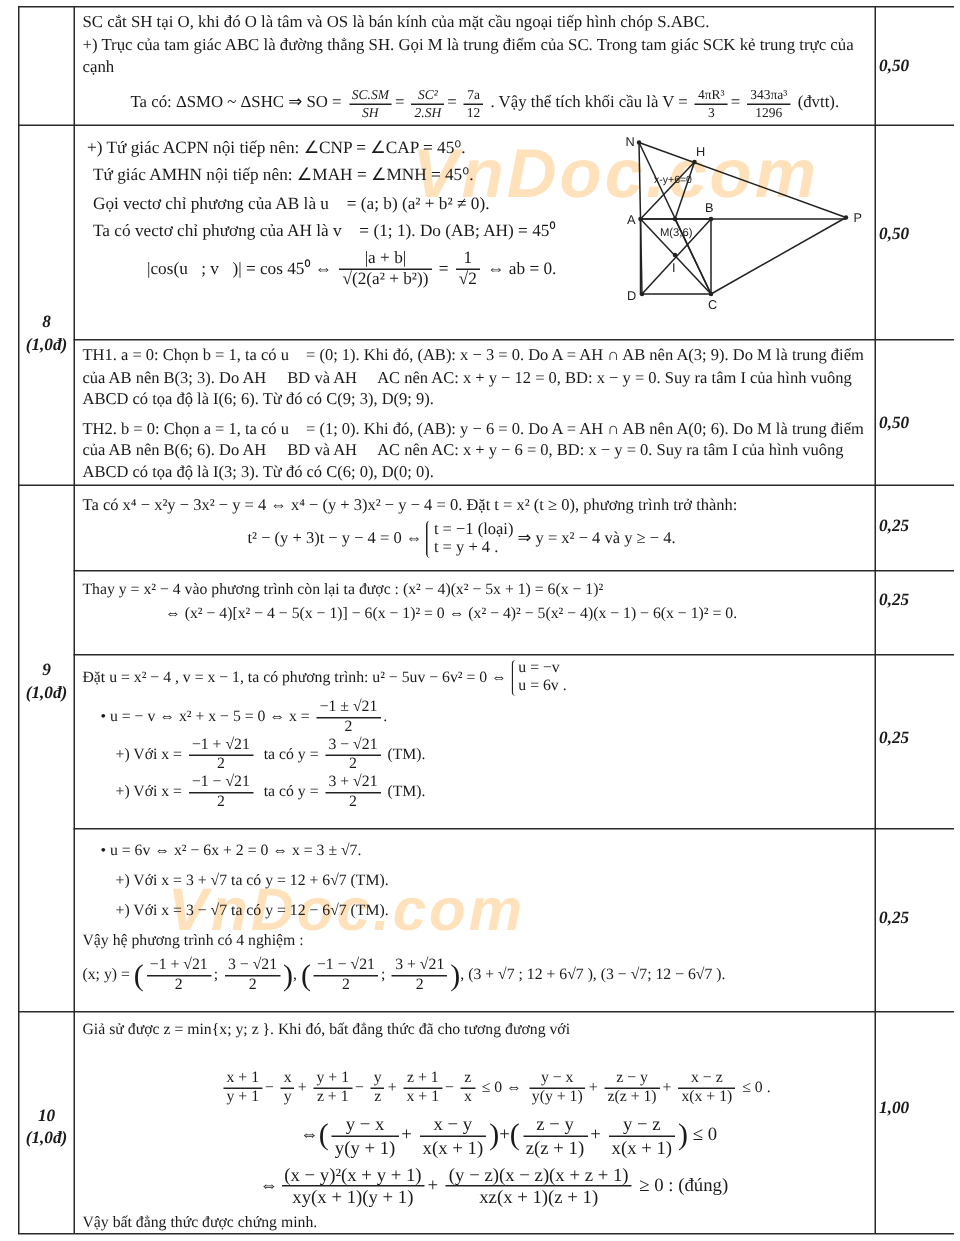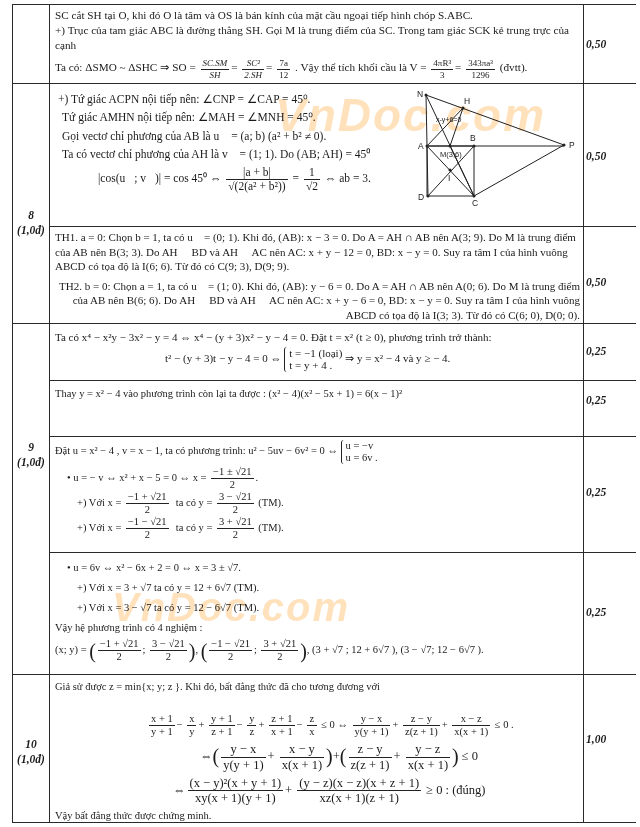--- a/index.html
+++ b/index.html
@@ -36,21 +36,21 @@
 <div class="line h" style="left:49px;top:552px;width:587px;"></div>
 <div class="line h" style="left:12px;top:674px;width:624px;"></div>
 <div class="line h" style="left:12px;top:822px;width:624px;"></div>
 
 <div class="wm" style="left:275px;top:88px;font-size:46px;">VnDoc.com</div>
 <div class="wm" style="left:112px;top:585px;font-size:40px;">VnDoc.com</div>
 
 <div class="blk" style="left:55px;top:8px;width:525px;">
   <div>SC cắt SH tại O, khi đó O là tâm và OS là bán kính của mặt cầu ngoại tiếp hình chóp S.ABC.</div>
   <div>+)  Trục của tam giác ABC là đường thẳng SH. Gọi M là trung điểm của SC. Trong tam giác SCK kẻ trung trực của cạnh</div>
-  <div style="margin-top:5px;">
+  <div style="margin-top:5px;margin-left:32px;">
     <span>Ta có: ΔSMO ~ ΔSHC  ⇒  SO =</span>
     <span class="frac small"><span class="num it">SC.SM</span><span class="it">SH</span></span>=
     <span class="frac small"><span class="num it">SC²</span><span class="it">2.SH</span></span>=
     <span class="frac small"><span class="num">7a</span><span>12</span></span>
     <span>.  Vậy thể tích khối cầu là  V =</span>
     <span class="frac small"><span class="num">4πR³</span><span>3</span></span>=
     <span class="frac small"><span class="num">343πa³</span><span>1296</span></span>
     <span>(đvtt).</span>
   </div>
 </div>
@@ -63,21 +63,21 @@
 <div class="blk" style="left:58px;top:90px;width:340px;font-size:11.5px;line-height:1.6;">
   <div>+) Tứ giác ACPN nội tiếp nên: ∠CNP = ∠CAP = 45⁰.</div>
   <div style="padding-left:4px;">Tứ giác AMHN nội tiếp nên: ∠MAH = ∠MNH = 45⁰.</div>
   <div style="padding-left:4px;">Gọi vectơ chỉ phương của AB là u⃗ = (a; b) (a² + b² ≠ 0).</div>
   <div style="padding-left:4px;">Ta có vectơ chỉ phương của AH là v⃗ = (1; 1). Do (AB; AH) = 45⁰</div>
   <div style="padding-left:40px;margin-top:2px;line-height:1.2;">
     <span>|cos(u⃗; v⃗)| = cos 45⁰ ⇔</span>
     <span class="frac"><span class="num">|a + b|</span><span>√(2(a² + b²))</span></span>
     <span>=</span>
     <span class="frac"><span class="num">1</span><span>√2</span></span>
-    <span>⇔ ab = 3.</span>
+    <span>⇔ ab = 0.</span>
   </div>
 </div>
 
 <svg style="position:absolute;left:410px;top:88px;" width="170" height="118" viewBox="410 88 170 118">
   <g stroke="#222" stroke-width="1" fill="none">
     <line x1="426" y1="95" x2="564" y2="145"></line>
     <line x1="426" y1="95" x2="428" y2="196"></line>
     <line x1="426" y1="95" x2="474" y2="196"></line>
     <line x1="427" y1="146" x2="564" y2="146"></line>
     <line x1="474" y1="196" x2="564" y2="145"></line>
@@ -109,41 +109,42 @@
     <text x="448" y="181">I</text>
     <text x="418" y="200">D</text>
     <text x="472" y="206">C</text>
     <text x="436" y="122" font-size="7">x-y+6=0</text>
   </g>
 </svg>
 <div class="score" style="top:150px;">0,50</div>
 
 <div class="blk" style="left:55px;top:230px;width:525px;font-size:11px;line-height:1.32;">
   <div>TH1. a = 0: Chọn b = 1, ta có u⃗ = (0; 1). Khi đó, (AB): x − 3 = 0. Do A = AH ∩ AB nên A(3; 9). Do M là trung điểm của AB nên B(3; 3). Do AH ∥ BD và AH ⊥ AC nên AC: x + y − 12 = 0, BD: x − y = 0. Suy ra tâm I của hình vuông ABCD có tọa độ là I(6; 6). Từ đó có C(9; 3), D(9; 9).</div>
-  <div style="margin-top:5px;text-align:right;">TH2. b = 0: Chọn a = 1, ta có u⃗ = (1; 0). Khi đó, (AB): y − 6 = 0. Do A = AH ∩ AB nên A(0; 6). Do M là trung điểm của AB nên B(6; 6). Do AH ∥ BD và AH ⊥ AC nên AC: x + y − 6 = 0, BD: x − y = 0. Suy ra tâm I của hình vuông ABCD có tọa độ là I(3; 3). Từ đó có C(6; 0), D(0; 0).</div>
+  <div style="margin-top:5px;">TH2. b = 0: Chọn a = 1, ta có u⃗ = (1; 0). Khi đó, (AB): y − 6 = 0. Do A = AH ∩ AB nên A(0; 6). Do M là trung điểm của AB nên B(6; 6). Do AH ∥ BD và AH ⊥ AC nên AC: x + y − 6 = 0, BD: x − y = 0. Suy ra tâm I của hình vuông ABCD có tọa độ là I(3; 3). Từ đó có C(6; 0), D(0; 0).</div>
 </div>
 <div class="score" style="top:276px;">0,50</div>
 
 <div class="qnum" style="top:440px;">
   <div>9</div>
   <div>(1,0đ)</div>
 </div>
 
 <div class="blk" style="left:55px;top:330px;width:525px;font-size:11px;">
   <div>Ta có  x⁴ − x²y − 3x² − y = 4  ⇔  x⁴ − (y + 3)x² − y − 4 = 0.  Đặt t = x² (t ≥ 0), phương trình trở thành:</div>
   <div style="padding-left:110px;margin-top:2px;">
     <span>t² − (y + 3)t − y − 4 = 0   ⇔</span>
     <span class="sys"><span style="display:block">t = −1  (loại)</span><span style="display:block">t = y + 4 .</span></span>
     <span>⇒  y = x² − 4  và  y ≥ − 4.</span>
   </div>
 </div>
 <div class="score" style="top:345px;">0,25</div>
 
 <div class="blk" style="left:55px;top:386px;width:525px;font-size:10.5px;line-height:1.55;">
   <div>Thay  y = x² − 4  vào phương trình còn lại ta được :  (x² − 4)(x² − 5x + 1) = 6(x − 1)²</div>
+  <div style="padding-left:55px;">⇔  (x² − 4)[x² − 4 − 5(x − 1)] − 6(x − 1)² = 0  ⇔  (x² − 4)² − 5(x² − 4)(x − 1) − 6(x − 1)² = 0.</div>
 </div>
 <div class="score" style="top:394px;">0,25</div>
 
 <div class="blk" style="left:55px;top:440px;width:525px;font-size:10.5px;">
   <div>
     <span>Đặt u = x² − 4 ,  v = x − 1,  ta có phương trình:  u² − 5uv − 6v² = 0  ⇔</span>
     <span class="sys"><span style="display:block">u = −v</span><span style="display:block">u = 6v .</span></span>
   </div>
   <div style="padding-left:12px;margin-top:2px;">
     <span>•  u = − v  ⇔   x² + x − 5 = 0  ⇔  x =</span>

